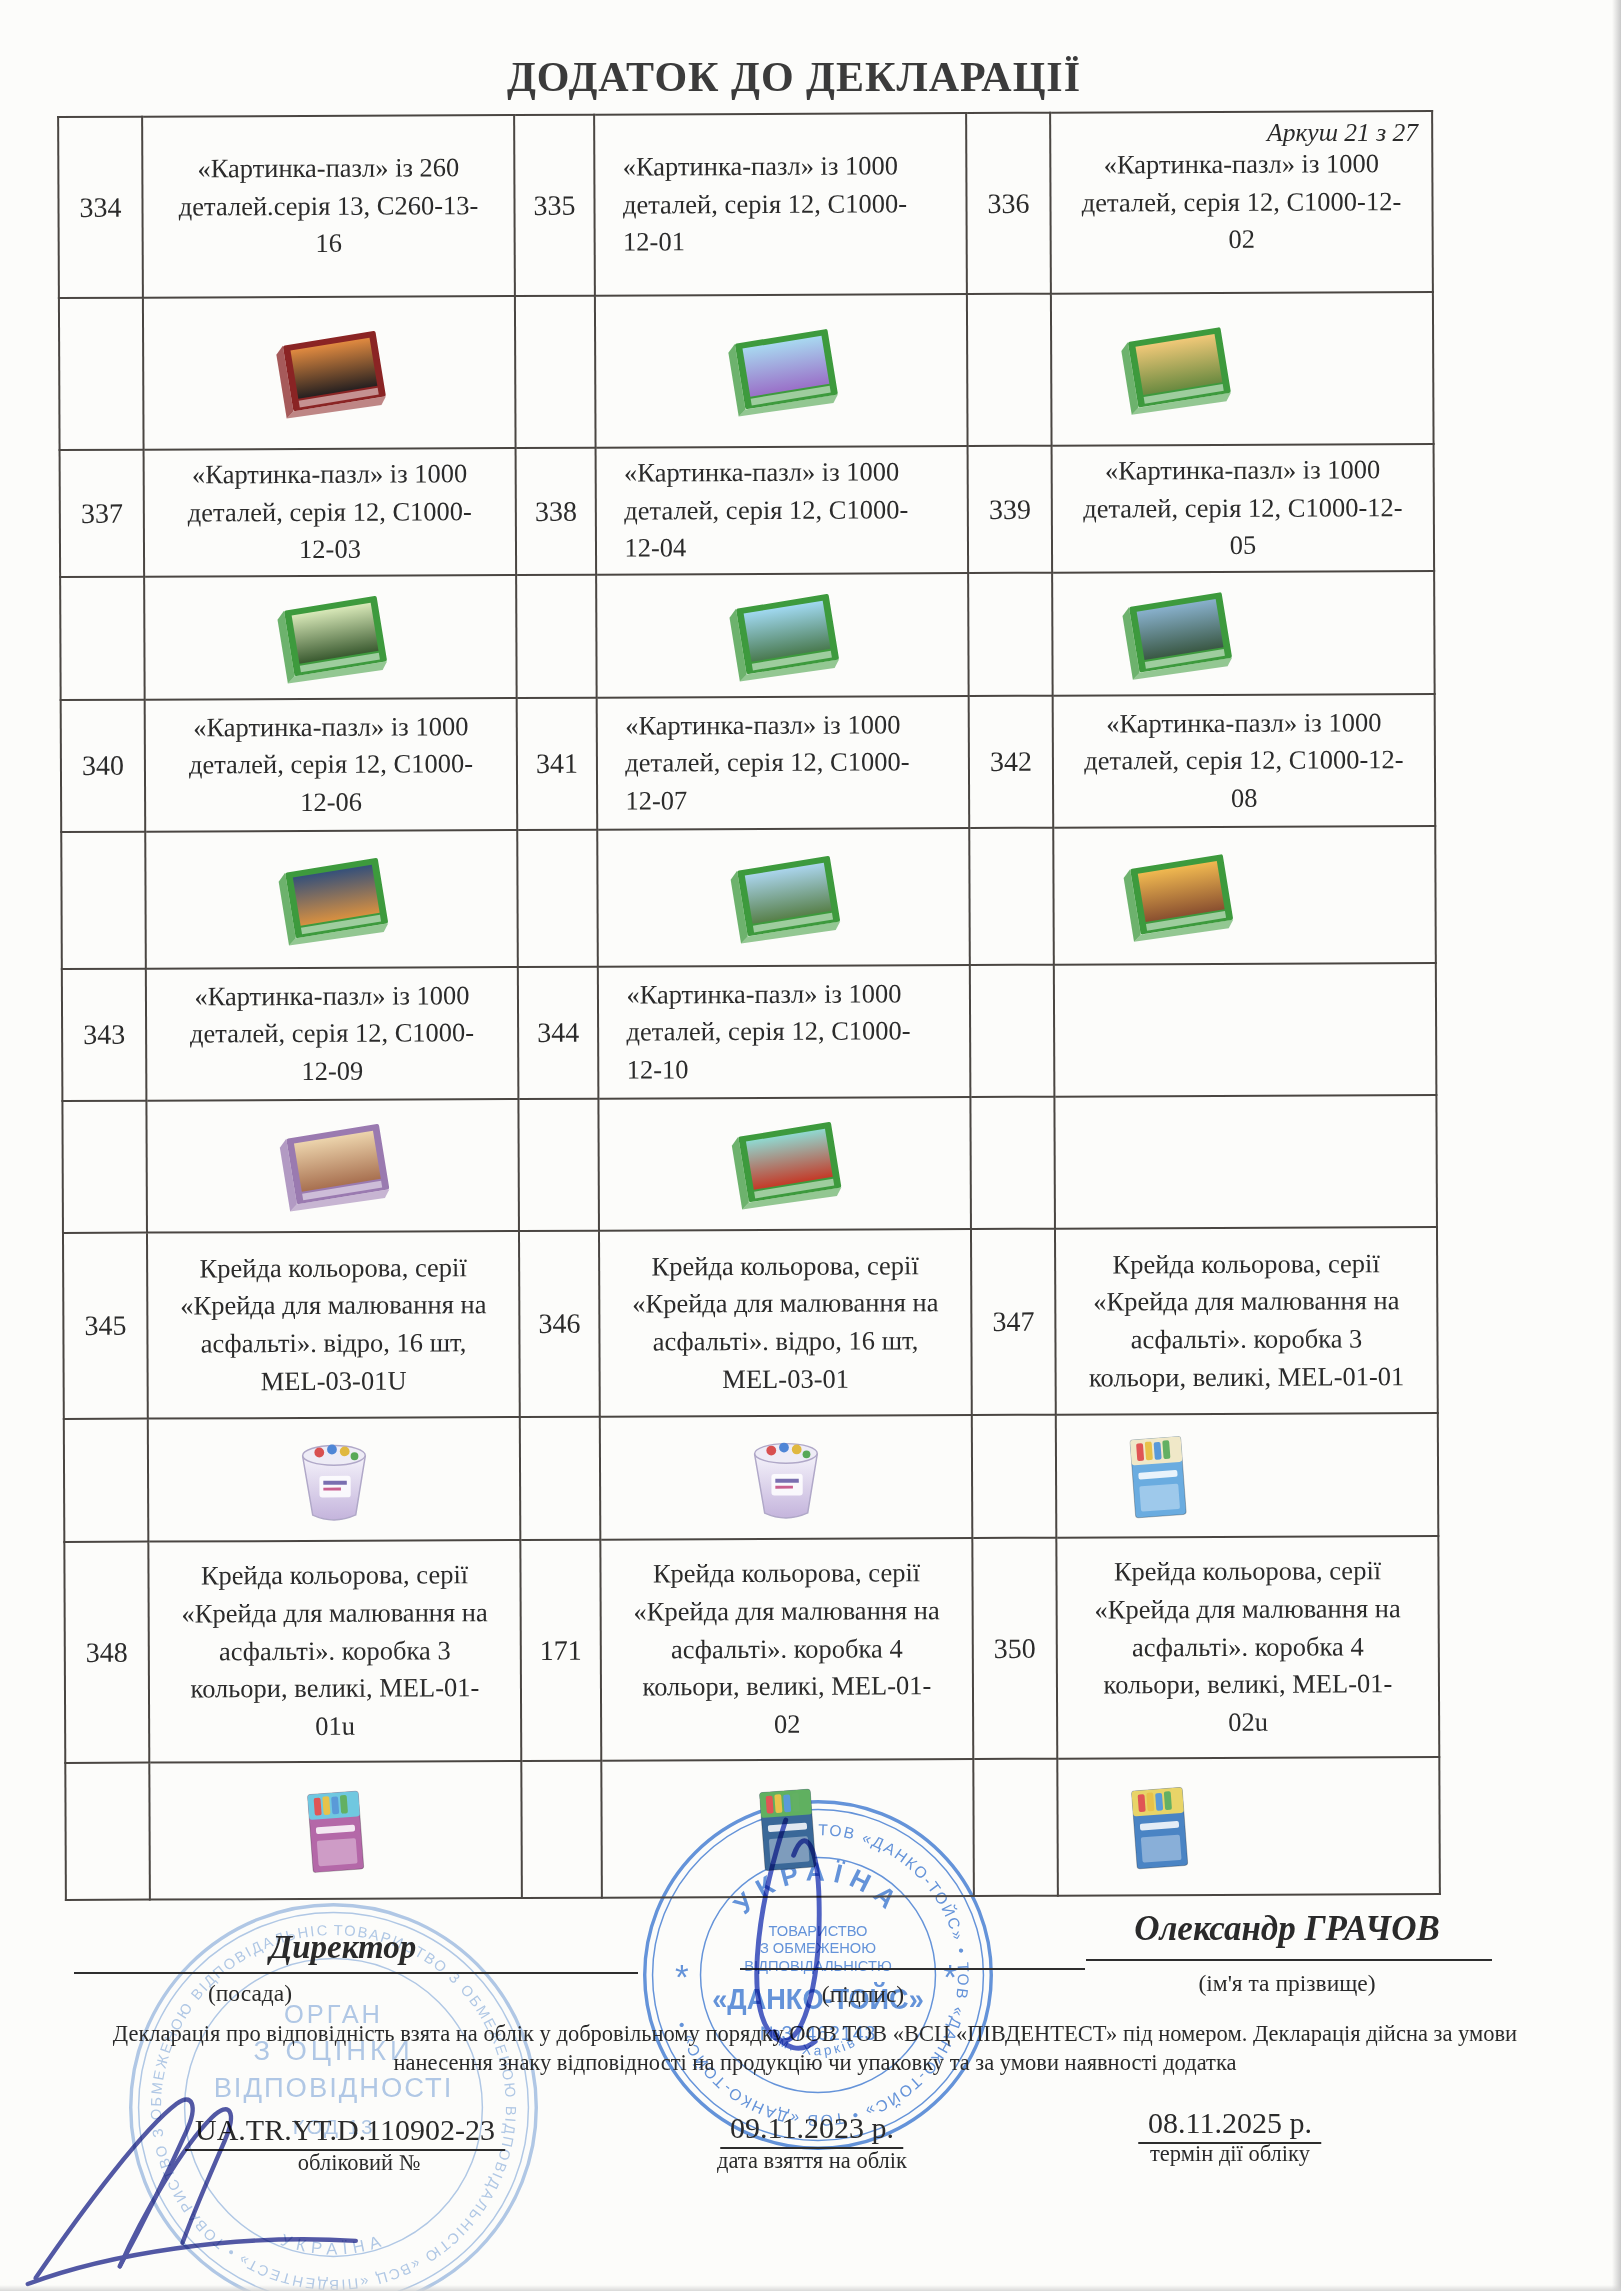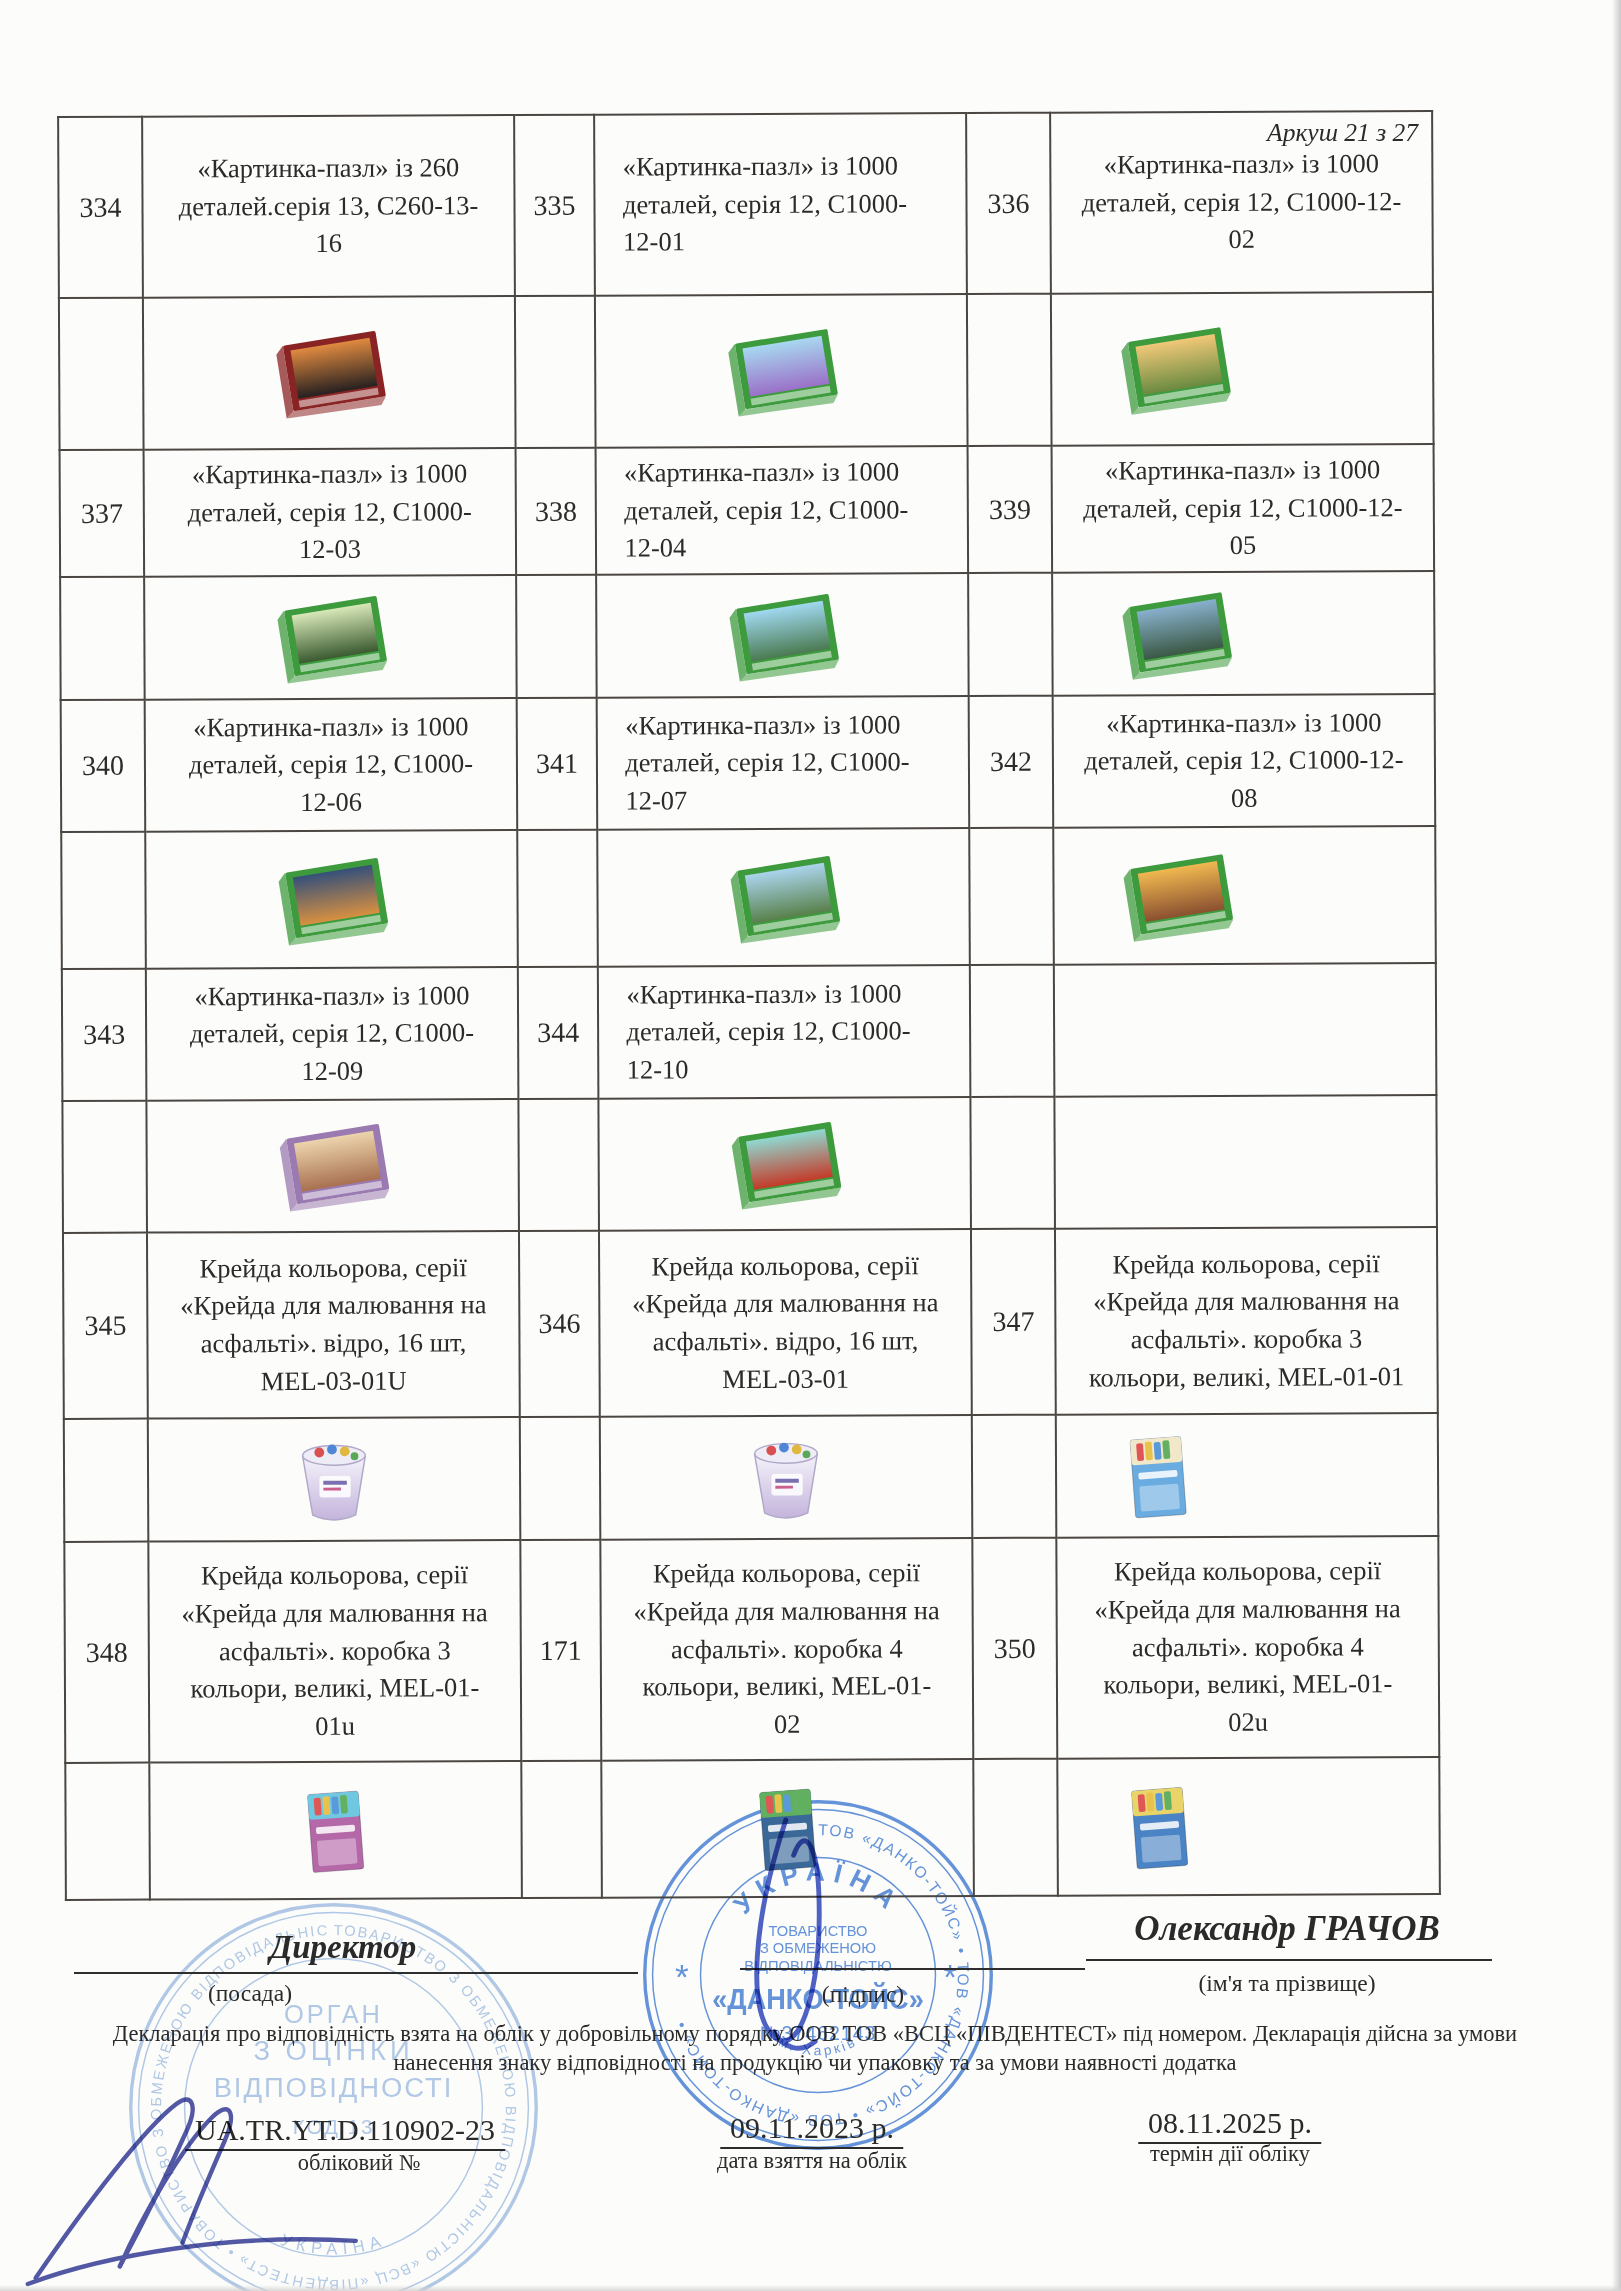--- a/index.html
+++ b/index.html
@@ -50,20 +50,21 @@
   .edge-r{position:absolute;right:0;top:0;width:8.8px;height:100%;
           background:linear-gradient(to left,#c9c9c9,rgba(201,201,201,0));z-index:5;}
   .edge-b{position:absolute;left:0;bottom:0;width:100%;height:6.9px;
           background:linear-gradient(to top,#d2d2d2,rgba(210,210,210,0));z-index:5;}
 </style>
 </head>
 <body>
 
 <div class="page">
 
+  <div class="title">ДОДАТОК ДО ДЕКЛАРАЦІЇ</div>
   <div class="sheet">Аркуш 21 з 27</div>
 
   <table class="items-table">
     <colgroup>
       <col style="width:84px">
         <col style="width:372px">
       <col style="width:80px">
         <col style="width:372px">
       <col style="width:84px">
         <col style="width:382px">

